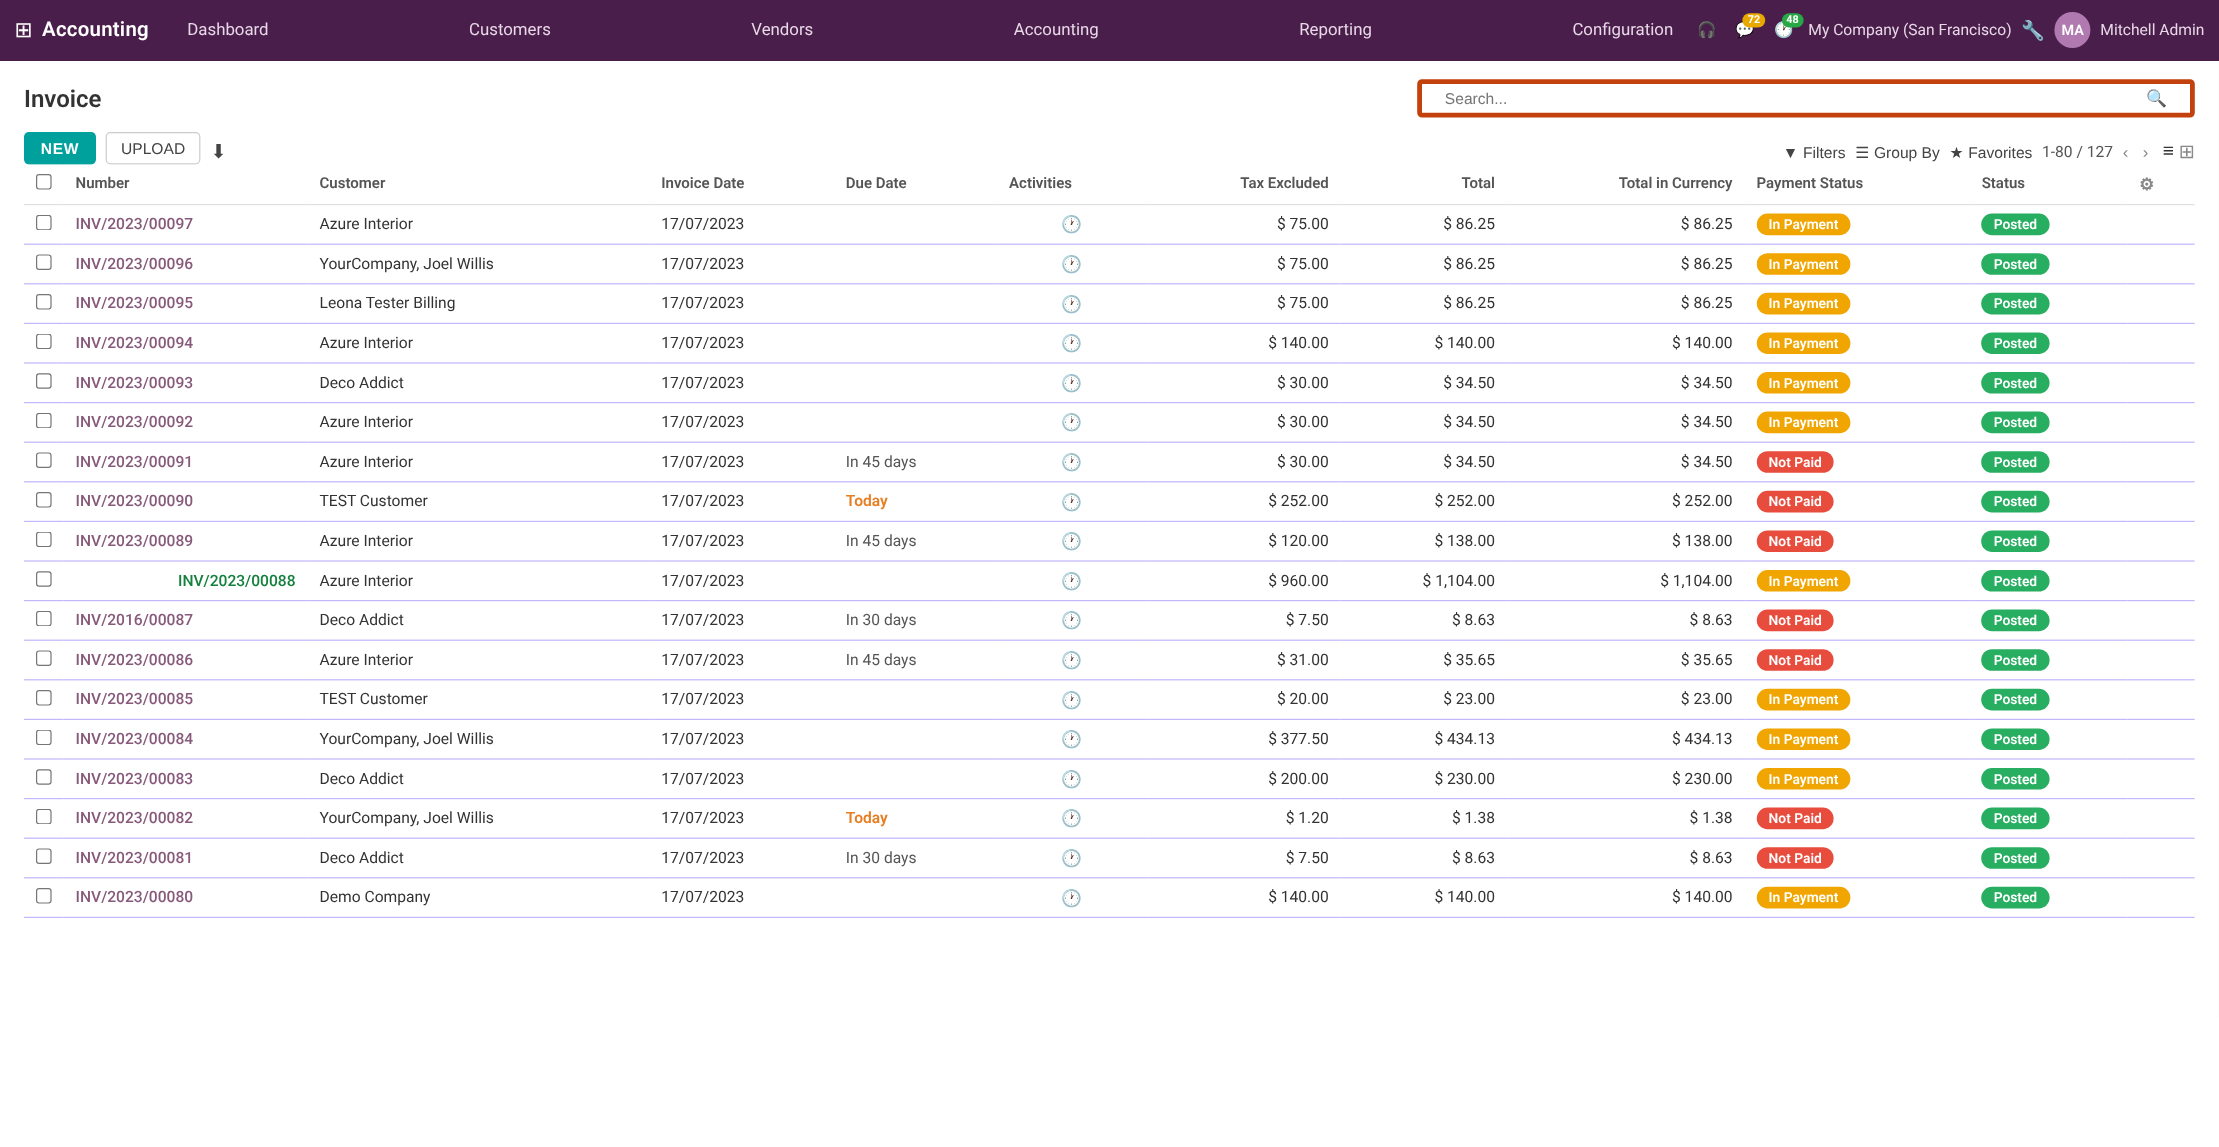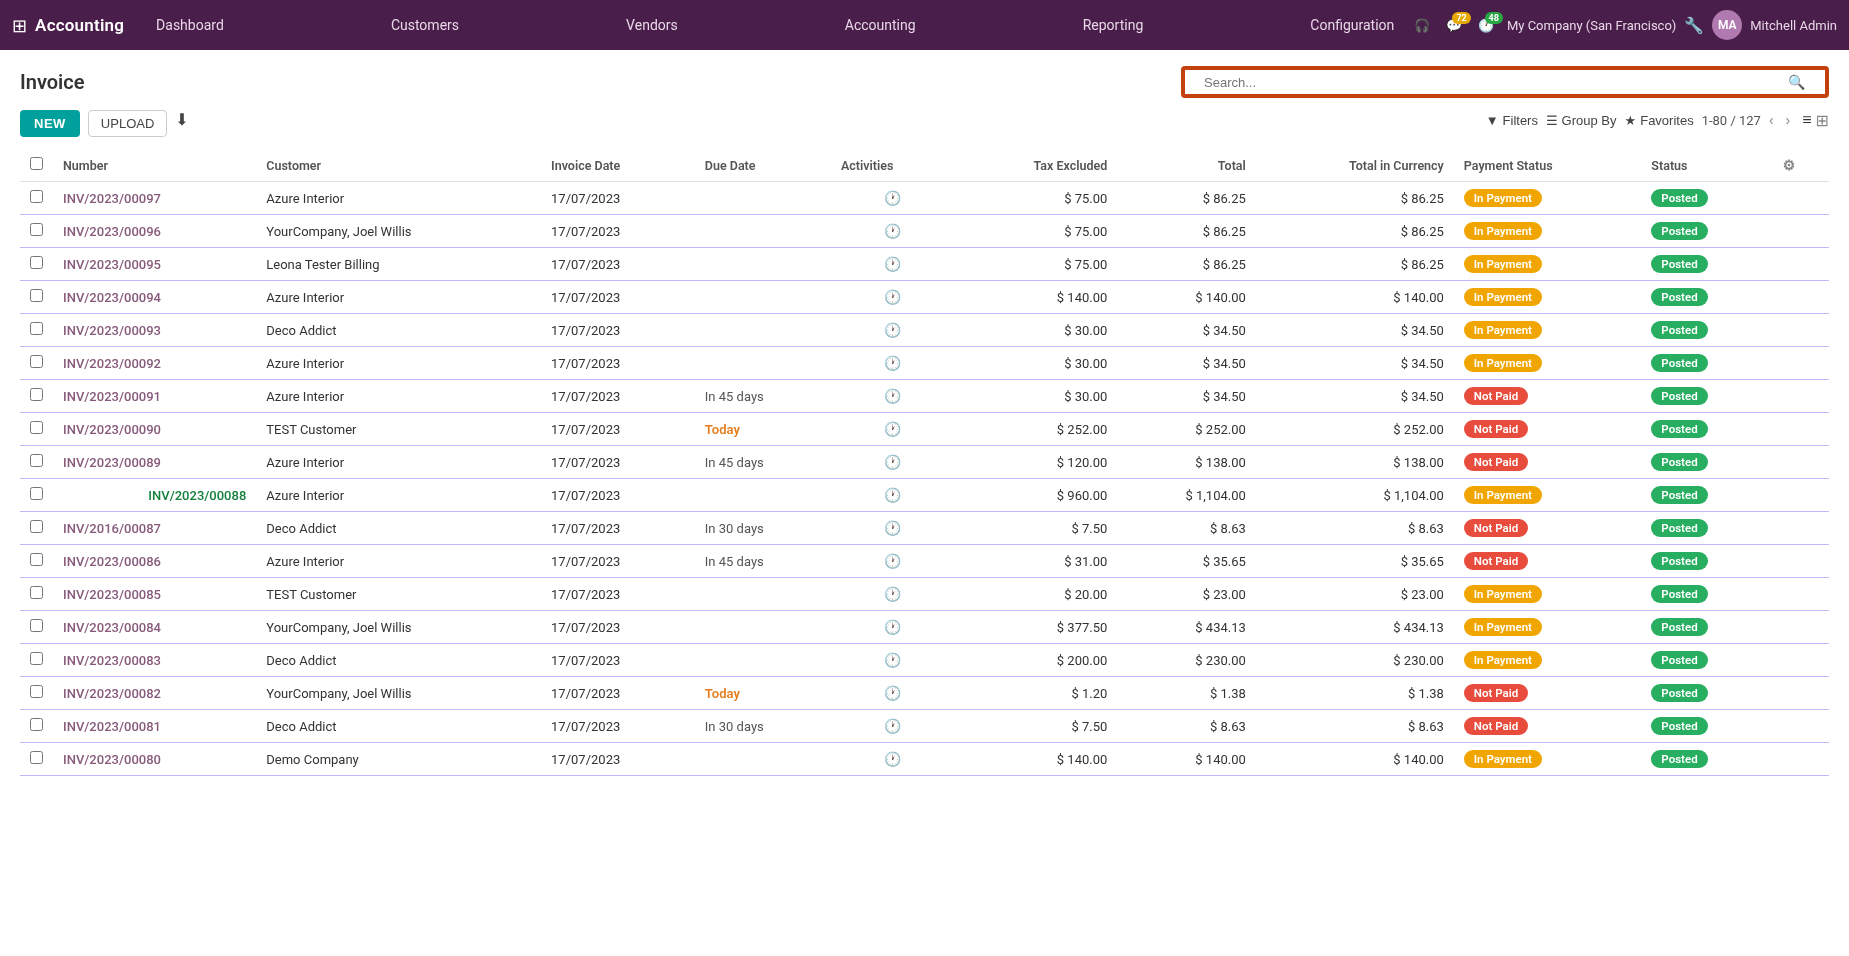--- a/index.html
+++ b/index.html
@@ -92,23 +92,22 @@
     }
     .search-bar input {
       border: none; outline: none; flex: 1; font-size: 13px; color: #555;
       background: transparent;
     }
     .search-icon-btn { color: #888; cursor: pointer; font-size: 14px; }
 
     
     .toolbar {
       display: flex;
-      align-items: flex-start;
+      align-items: flex-end;
       gap: 8px;
-      margin-bottom: 12px;
     }
     .btn-new {
       background: #00a09d;
       color: #fff;
       border: none;
       padding: 6px 14px;
       border-radius: 4px;
       font-size: 13px;
       font-weight: 600;
       cursor: pointer;

